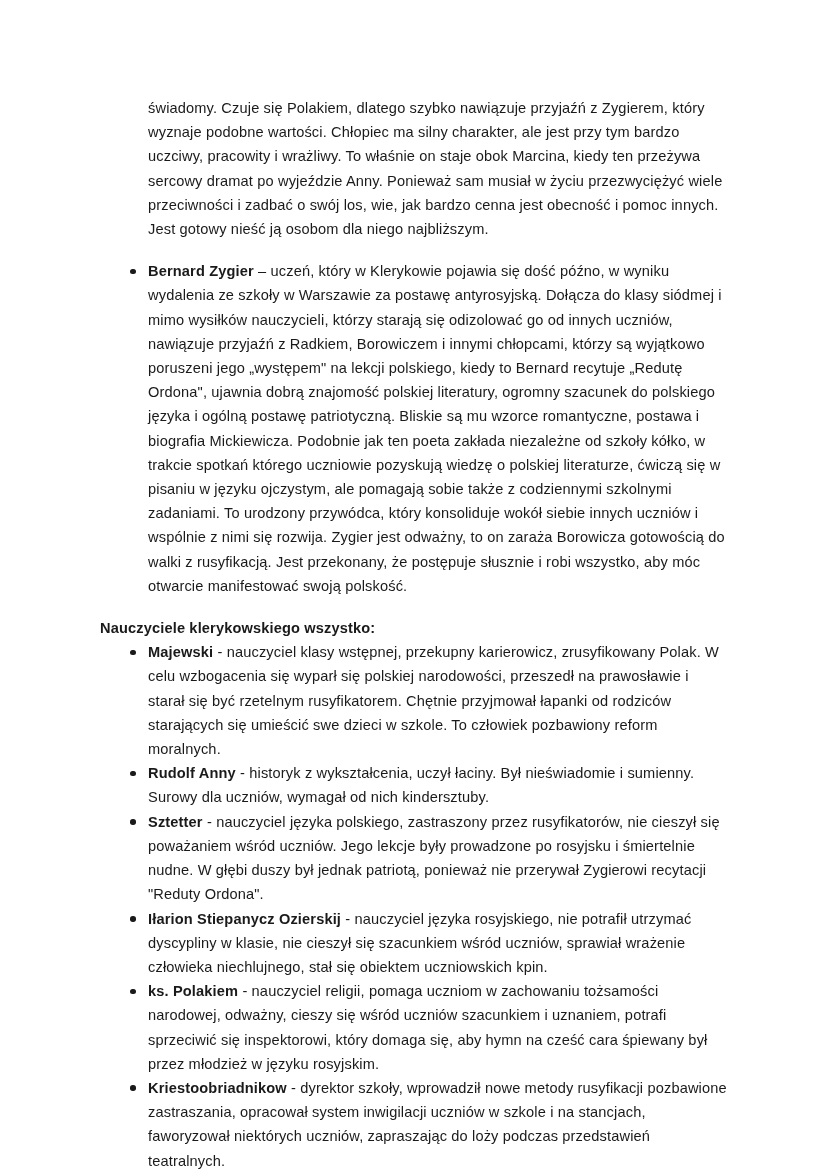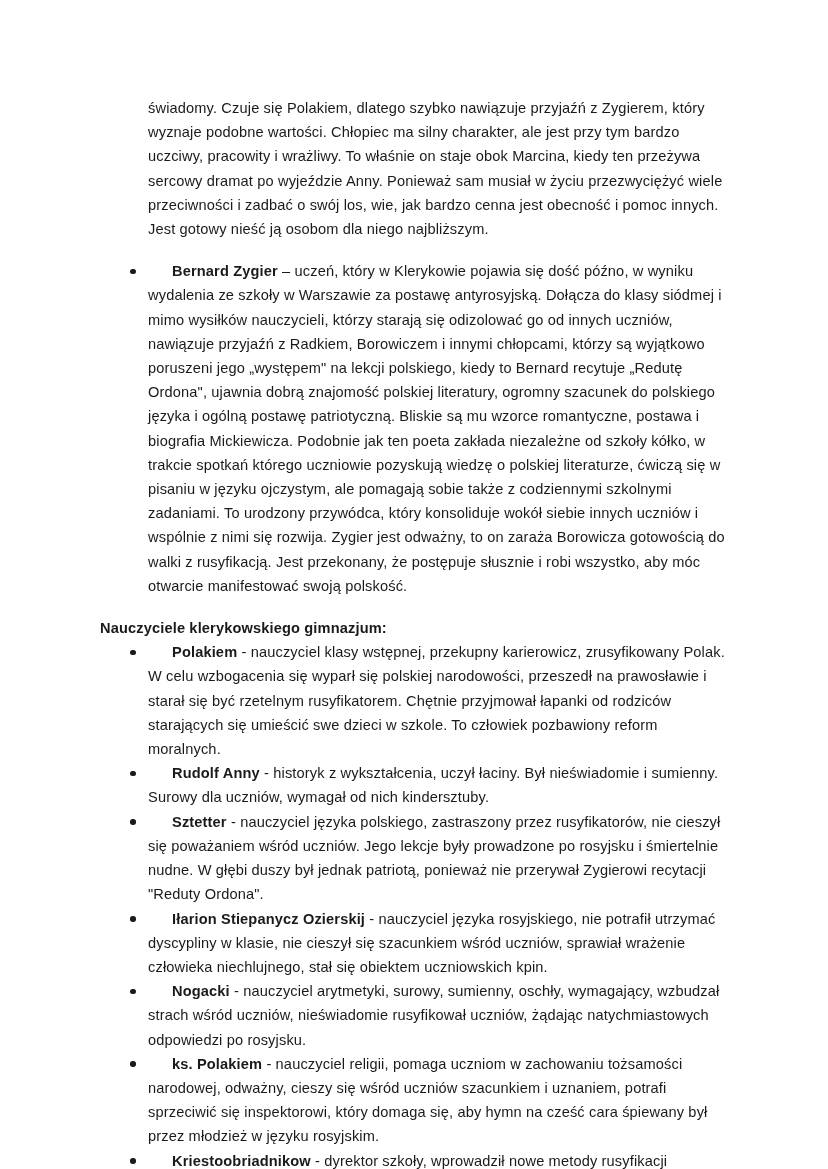--- a/index.html
+++ b/index.html
@@ -58,21 +58,20 @@
     position: absolute;
     left: 30px;
     top: 9.5px;
     width: 5.5px;
     height: 5.5px;
     border-radius: 50%;
     background: #1a1a1a;
   }
   .name {
     font-weight: bold;
-    margin-left: 24px;
   }
 
   
   .section-heading {
     margin: 18px 0 0 0;
     font-size: 14.6px;
     line-height: 24.2px;
     font-weight: bold;
     letter-spacing: 0.01em;
   }
@@ -89,45 +88,41 @@
 
     <p class="intro-par">świadomy. Czuje się Polakiem, dlatego szybko nawiązuje przyjaźń z Zygierem, który wyznaje podobne wartości. Chłopiec ma silny charakter, ale jest przy tym bardzo uczciwy, pracowity i wrażliwy. To właśnie on staje obok Marcina, kiedy ten przeżywa sercowy dramat po wyjeździe Anny. Ponieważ sam musiał w życiu przezwyciężyć wiele przeciwności i zadbać o swój los, wie, jak bardzo cenna jest obecność i pomoc innych. Jest gotowy nieść ją osobom dla niego najbliższym.</p>
 
     <ul class="bullets students-list">
       <li>
         <span class="bullet-dot"></span>
         <span class="name">Bernard Zygier</span><span> – </span><span>uczeń, który w Klerykowie pojawia się dość późno, w wyniku wydalenia ze szkoły w Warszawie za postawę antyrosyjską. Dołącza do klasy siódmej i mimo wysiłków nauczycieli, którzy starają się odizolować go od innych uczniów, nawiązuje przyjaźń z Radkiem, Borowiczem i innymi chłopcami, którzy są wyjątkowo poruszeni jego „występem" na lekcji polskiego, kiedy to Bernard recytuje „Redutę Ordona", ujawnia dobrą znajomość polskiej literatury, ogromny szacunek do polskiego języka i ogólną postawę patriotyczną. Bliskie są mu wzorce romantyczne, postawa i biografia Mickiewicza. Podobnie jak ten poeta zakłada niezależne od szkoły kółko, w trakcie spotkań którego uczniowie pozyskują wiedzę o polskiej literaturze, ćwiczą się w pisaniu w języku ojczystym, ale pomagają sobie także z codziennymi szkolnymi zadaniami. To urodzony przywódca, który konsoliduje wokół siebie innych uczniów i wspólnie z nimi się rozwija. Zygier jest odważny, to on zaraża Borowicza gotowością do walki z rusyfikacją. Jest przekonany, że postępuje słusznie i robi wszystko, aby móc otwarcie manifestować swoją polskość.</span>
       </li>
     </ul>
 
-    <p class="section-heading">Nauczyciele klerykowskiego gimnazjum:</p>
+    <p class="section-heading">Nauczyciele klerykowskiego wszystko:</p>
 
     <ul class="bullets teachers-list">
       <li>
         <span class="bullet-dot"></span>
-        <span class="name">Polakiem</span><span> - </span><span>nauczyciel klasy wstępnej, przekupny karierowicz, zrusyfikowany Polak. W celu wzbogacenia się wyparł się polskiej narodowości, przeszedł na prawosławie i starał się być rzetelnym rusyfikatorem. Chętnie przyjmował łapanki od rodziców starających się umieścić swe dzieci w szkole. To człowiek pozbawiony reform moralnych.</span>
+        <span class="name">Majewski</span><span> - </span><span>nauczyciel klasy wstępnej, przekupny karierowicz, zrusyfikowany Polak. W celu wzbogacenia się wyparł się polskiej narodowości, przeszedł na prawosławie i starał się być rzetelnym rusyfikatorem. Chętnie przyjmował łapanki od rodziców starających się umieścić swe dzieci w szkole. To człowiek pozbawiony reform moralnych.</span>
       </li>
       <li>
         <span class="bullet-dot"></span>
         <span class="name">Rudolf Anny</span><span> - </span><span>historyk z wykształcenia, uczył łaciny. Był nieświadomie i sumienny. Surowy dla uczniów, wymagał od nich kindersztuby.</span>
       </li>
       <li>
         <span class="bullet-dot"></span>
         <span class="name">Sztetter</span><span> - </span><span>nauczyciel języka polskiego, zastraszony przez rusyfikatorów, nie cieszył się poważaniem wśród uczniów. Jego lekcje były prowadzone po rosyjsku i śmiertelnie nudne. W głębi duszy był jednak patriotą, ponieważ nie przerywał Zygierowi recytacji "Reduty Ordona".</span>
       </li>
       <li>
         <span class="bullet-dot"></span>
         <span class="name">Iłarion Stiepanycz Ozierskij</span><span> - </span><span>nauczyciel języka rosyjskiego, nie potrafił utrzymać dyscypliny w klasie, nie cieszył się szacunkiem wśród uczniów, sprawiał wrażenie człowieka niechlujnego, stał się obiektem uczniowskich kpin.</span>
       </li>
       <li>
         <span class="bullet-dot"></span>
-        <span class="name">Nogacki</span><span> - </span><span>nauczyciel arytmetyki, surowy, sumienny, oschły, wymagający, wzbudzał strach wśród uczniów, nieświadomie rusyfikował uczniów, żądając natychmiastowych odpowiedzi po rosyjsku.</span>
-      </li>
-      <li>
-        <span class="bullet-dot"></span>
         <span class="name">ks. Polakiem</span><span> - </span><span>nauczyciel religii, pomaga uczniom w zachowaniu tożsamości narodowej, odważny, cieszy się wśród uczniów szacunkiem i uznaniem, potrafi sprzeciwić się inspektorowi, który domaga się, aby hymn na cześć cara śpiewany był przez młodzież w języku rosyjskim.</span>
       </li>
       <li>
         <span class="bullet-dot"></span>
         <span class="name">Kriestoobriadnikow</span><span> - </span><span>dyrektor szkoły, wprowadził nowe metody rusyfikacji pozbawione zastraszania, opracował system inwigilacji uczniów w szkole i na stancjach, faworyzował niektórych uczniów, zapraszając do loży podczas przedstawień teatralnych.</span>
       </li>
     </ul>
 
   </div>
 </div>

